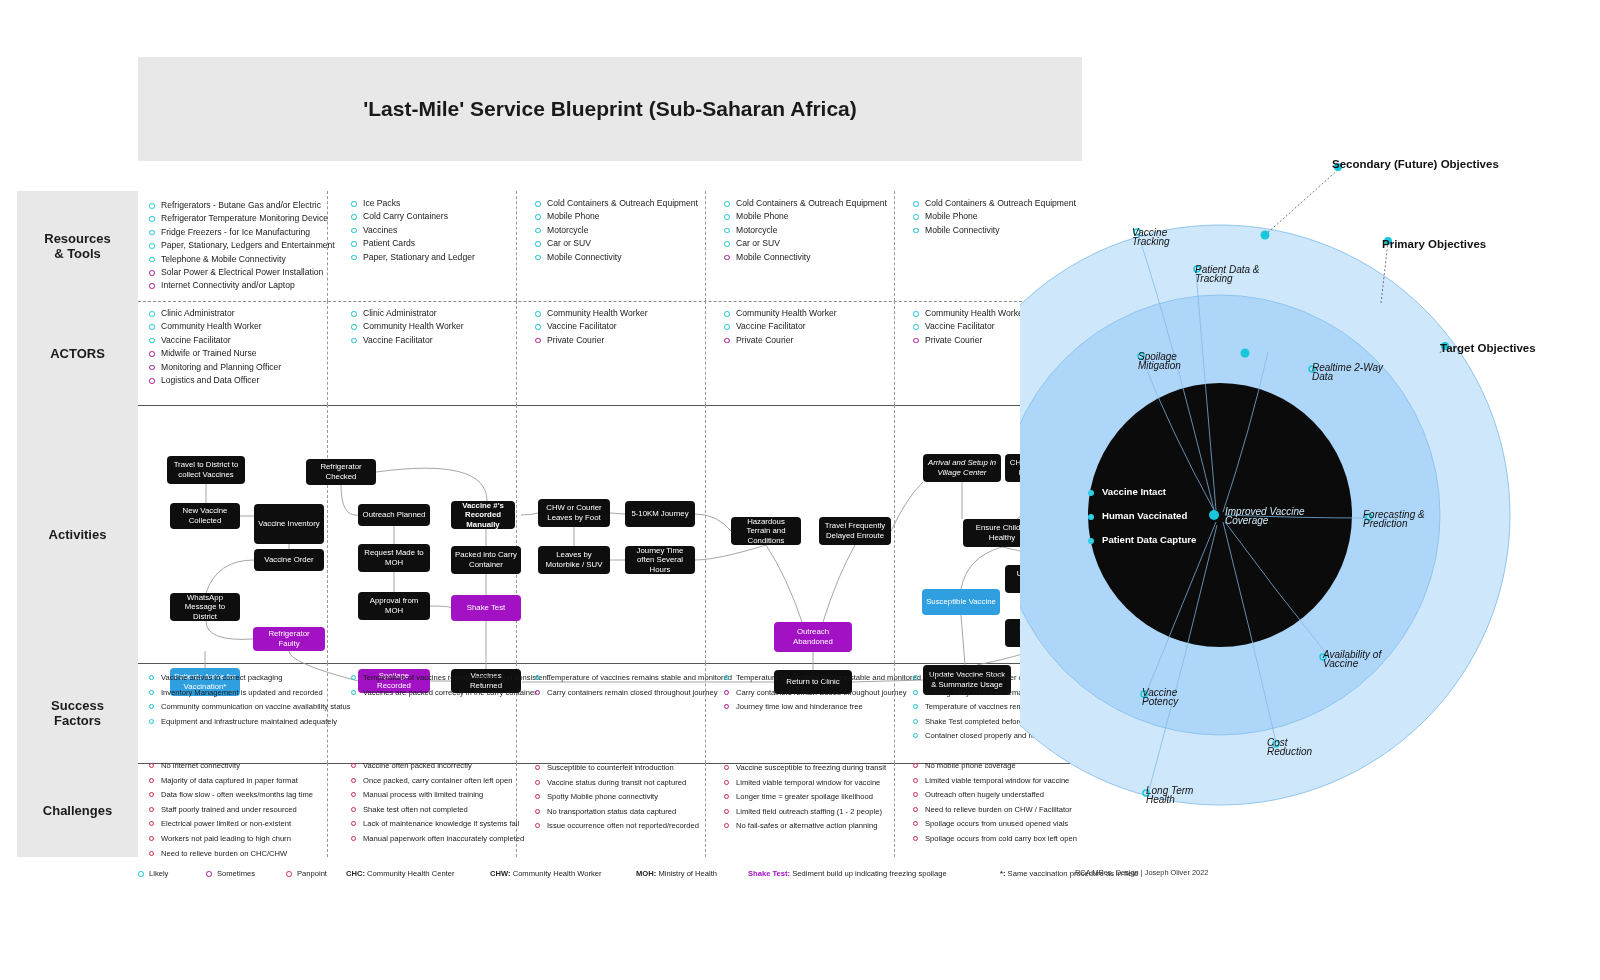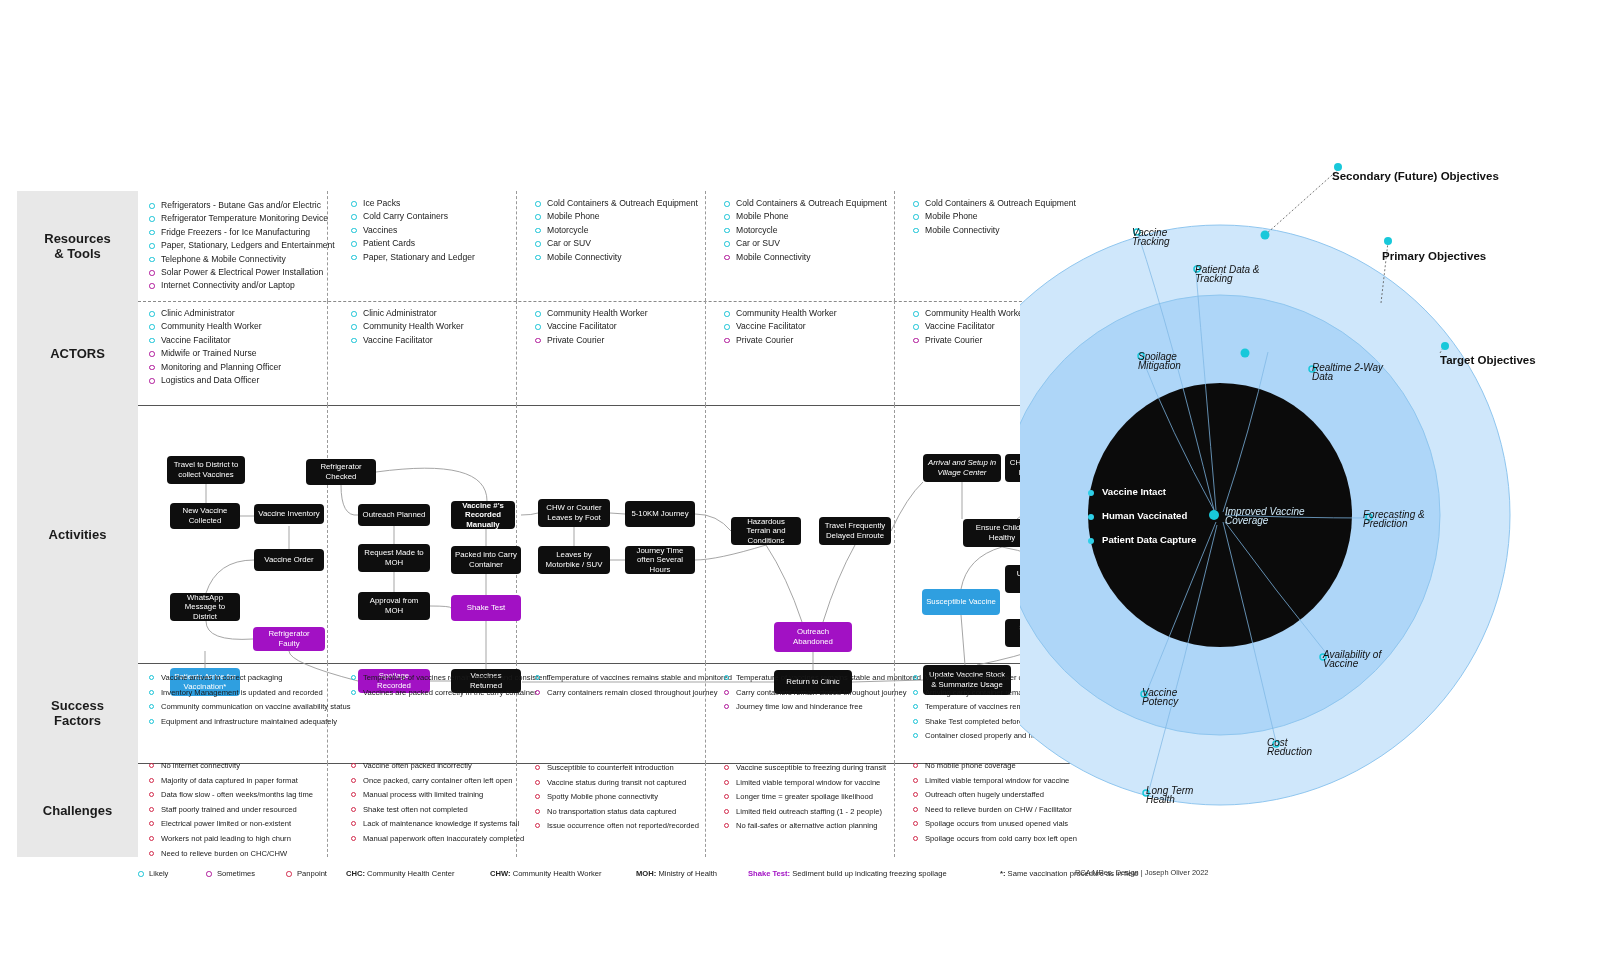--- a/index.html
+++ b/index.html
@@ -39,21 +39,21 @@
   .node{position:absolute;background:#0e0e0e;color:#ffffff;border-radius:4px;
         font-size:7.8px;line-height:9.6px;text-align:center;display:flex;align-items:center;justify-content:center;
         padding:3px 4px;box-sizing:border-box;}
   .node.purple{background:#a211c4;}
   .node.blue{background:#2f9fe0;}
 
   svg.wires{position:absolute;left:0;top:0;width:1065px;height:800px;pointer-events:none;}
 
   
   .objwrap{position:absolute;left:1020px;top:150px;width:580px;height:720px;}
-  .obj-label{position:absolute;font-size:11.5px;font-weight:bold;color:#111;white-space:nowrap;margin-top:12px;}
+  .obj-label{position:absolute;font-size:11.5px;font-weight:bold;color:#111;white-space:nowrap;}
   .node-label{position:absolute;font-size:10px;line-height:9.4px;color:#111;white-space:nowrap;font-style:italic;}
   .node-label.white{color:#cfe9f8;}
   .core-item{position:absolute;font-size:9.6px;font-weight:bold;color:#ffffff;white-space:nowrap;}
   .core-bullet{position:absolute;width:6px;height:6px;border-radius:50%;background:#2fd0e8;}
 
   
   .legend{position:absolute;left:138px;top:866px;width:1100px;height:20px;}
   .lg{position:absolute;font-size:7.6px;color:#222;white-space:nowrap;}
   .lg b{font-weight:bold;}
   .lg .d{position:absolute;left:0;top:2px;width:5.5px;height:5.5px;border-radius:50%;border:1.2px solid #17c3d6;box-sizing:border-box;}
@@ -61,20 +61,23 @@
   .lg .d.p{border-color:#d22a4b;}
   .credit{position:absolute;left:1075px;top:868px;font-size:7.4px;color:#333;white-space:nowrap;}
 </style>
 </head>
 <body>
 
 <div id="root">
 
   <div class="bp">
 
+    <div class="title-bar">
+      <div class="title">'Last-Mile' Service Blueprint (Sub-Saharan Africa)</div>
+    </div>
 
 
     <div class="row-label" style="top:134px;height:110px;white-space:pre-line;">Resources
 &amp; Tools</div>
     <div class="row-label" style="top:244px;height:104px;">ACTORS</div>
     <div class="row-label" style="top:348px;height:258px;">Activities</div>
     <div class="row-label" style="top:606px;height:100px;white-space:pre-line;">Success
 Factors</div>
     <div class="row-label" style="top:706px;height:94px;">Challenges</div>
 
@@ -209,21 +212,21 @@
         <path d="M1027 536 L1027 562"></path>
         <path d="M1027 590 Q1000 600 960 608"></path>
         <path d="M944 558 L948 608"></path>
         <path d="M906 623 L835 625"></path>
       </g>
     </svg>
 
     <div class="node" style="left:150px;top:399px;width:78px;height:28px;">Travel to District to collect Vaccines</div>
     <div class="node" style="left:289px;top:402px;width:70px;height:26px;">Refrigerator Checked</div>
     <div class="node" style="left:153px;top:446px;width:70px;height:26px;">New Vaccine Collected</div>
-    <div class="node" style="left:237px;top:447px;width:70px;height:20px;">Vaccine Inventory</div>
+    <div class="node" style="left:237px;top:447px;width:70px;height:40px;">Vaccine Inventory</div>
     <div class="node" style="left:341px;top:447px;width:72px;height:22px;">Outreach Planned</div>
     <div class="node" style="left:434px;top:444px;width:64px;height:28px;font-weight:bold;">Vaccine #'s Recorded Manually</div>
     <div class="node" style="left:237px;top:492px;width:70px;height:22px;">Vaccine Order</div>
     <div class="node" style="left:341px;top:487px;width:72px;height:28px;">Request Made to MOH</div>
     <div class="node" style="left:434px;top:489px;width:70px;height:28px;">Packed into Carry Container</div>
     <div class="node" style="left:153px;top:536px;width:70px;height:28px;">WhatsApp Message to District</div>
     <div class="node" style="left:341px;top:535px;width:72px;height:28px;">Approval from MOH</div>
     <div class="node purple" style="left:434px;top:538px;width:70px;height:26px;">Shake Test</div>
     <div class="node purple" style="left:236px;top:570px;width:72px;height:24px;">Refrigerator Faulty</div>
     <div class="node purple" style="left:341px;top:612px;width:72px;height:24px;">Spoilage Recorded</div>

